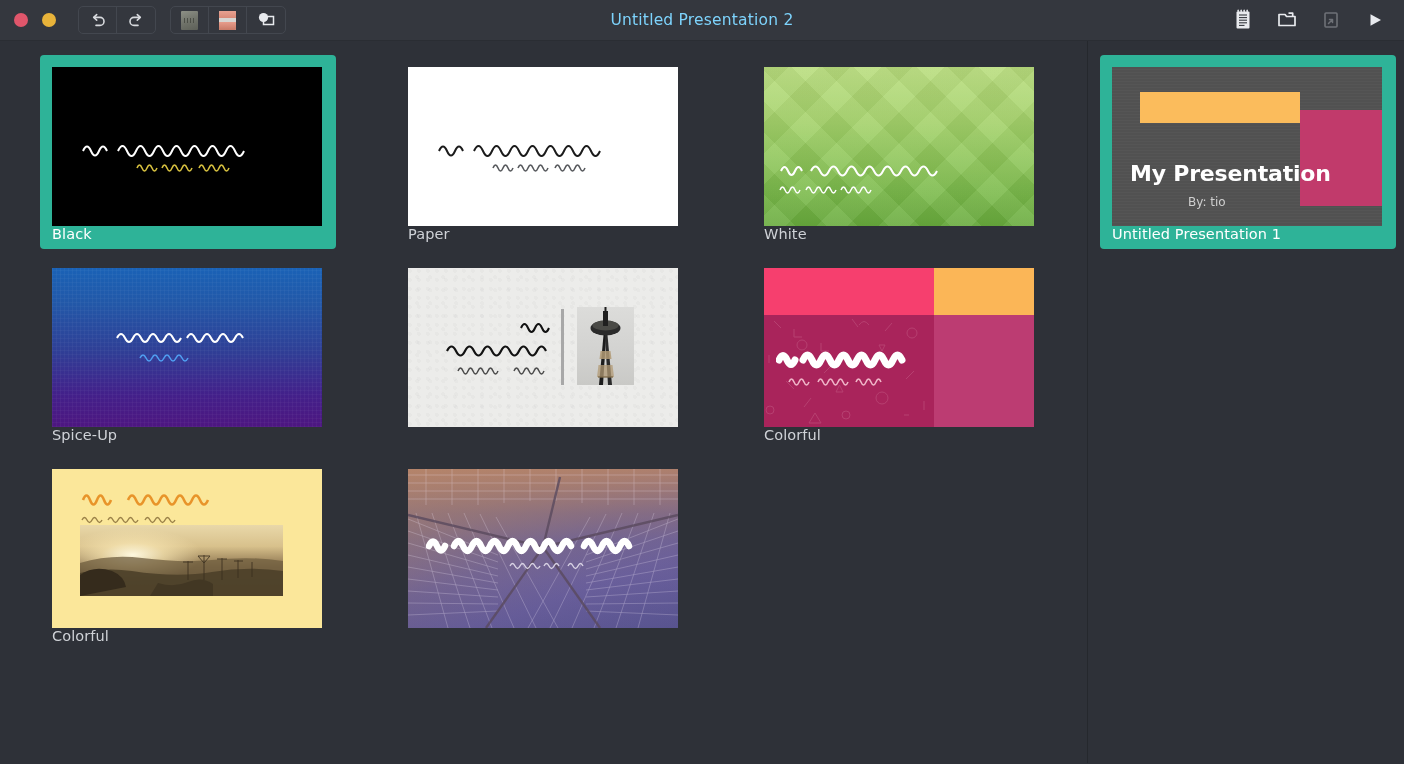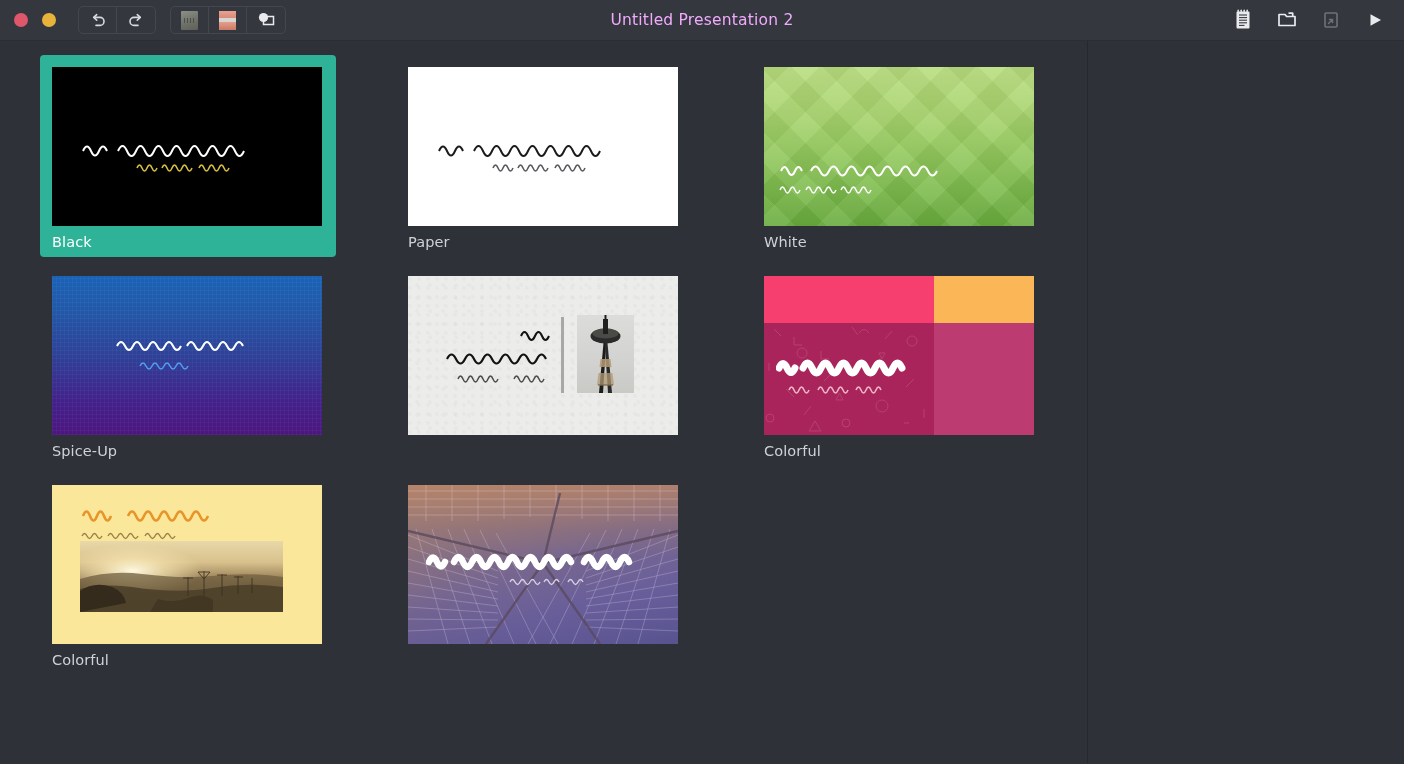--- a/index.html
+++ b/index.html
@@ -61,21 +61,21 @@
     display: flex; align-items: center; justify-content: center;
     border: none; background: transparent; cursor: pointer; border-radius: 4px;
   }
   .tb-rbtn.disabled { opacity: 0.32; cursor: default; }
 
   .title-text {
     position: absolute;
     left: 0; right: 0; top: 50%;
     transform: translateY(-50%);
     text-align: center;
-    color: #f0abfc;
+    color: #7dd3fc;
     font-size: 15.5px;
     letter-spacing: 0.2px;
     pointer-events: none;
   }
 
   
   .mini-thumb { width: 17px; height: 19px; border-radius: 1px; position: relative; overflow: hidden; }
   .mini-thumb.a { background: linear-gradient(160deg,#8d9086 0%,#6f7269 55%,#5d6058 100%); }
   .mini-thumb.a::after {
     content:''; position:absolute; left:3px; top:7px; width:11px; height:5px;
@@ -133,21 +133,20 @@
   .card.selected { background: #2eb398; }
 
   .thumb {
     width: 270px;
     height: 159px;
     position: relative;
     overflow: hidden;
     background: #111;
   }
   .card-label {
-    margin-top: 8px;
     font-size: 14.5px;
     color: #cfd2d7;
     white-space: nowrap;
     overflow: hidden;
     text-overflow: ellipsis;
     letter-spacing: 0.1px;
   }
   .card.selected .card-label { color: #ffffff; }
 
   .txtblock { position: absolute; }
@@ -487,14 +486,27 @@
             <path d="M118 33 q2.5-5 5 0 q2.5 5 5 0 q2.5-5 5 0" stroke="#d8d2e4" stroke-width="1.4" fill="none"></path>
             <path d="M142 33 q2.5-5 5 0 q2.5 5 5 0 q2.5-5 5 0" stroke="#d8d2e4" stroke-width="1.4" fill="none"></path>
           </svg>
         </div>
       </div>
 
 
     </div>
   </div>
 
+  <div class="recent-pane">
+    <div class="recent-grid">
+      <div class="card selected">
+        <div class="thumb t-recent">
+          <div class="blk" style="left:28px;top:25px;width:160px;height:31px;background:#fbbc5c"></div>
+          <div class="blk" style="left:188px;top:43px;width:82px;height:96px;background:#c13a6b"></div>
+          <div class="blk" style="left:18px;top:94px;color:#fff;font-size:22px;font-weight:bold;letter-spacing:-.2px">My Presentation</div>
+          <div class="blk" style="left:76px;top:128px;color:#cfcfcf;font-size:12px">By: tio</div>
+        </div>
+        <div class="card-label">Untitled Presentation 1</div>
+      </div>
+    </div>
+  </div>
 
 </div>
 
 </body></html>

